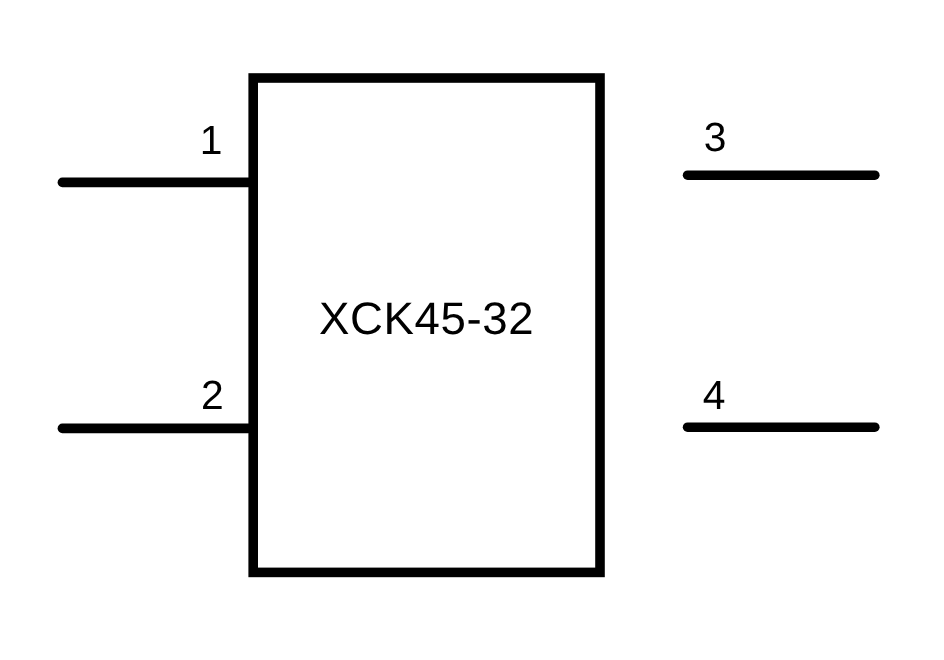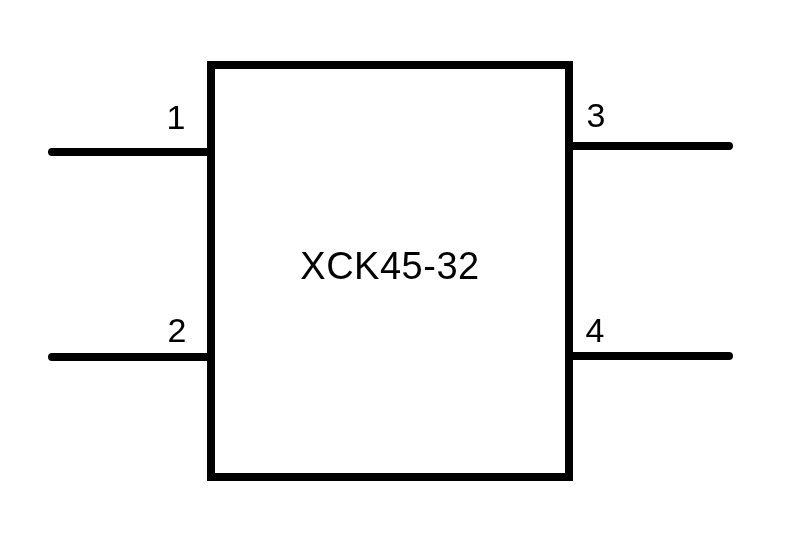--- a/index.html
+++ b/index.html
@@ -13,21 +13,21 @@
     height: 550px;
     background: #ffffff;
     font-family: "Liberation Sans", sans-serif;
     color: #000000;
     overflow: hidden;
   }
   .component-box {
     position: absolute;
     left: 207px;
     top: 61px;
-    width: 366px;
+    width: 297px;
     height: 420px;
     box-sizing: border-box;
     border: 8px solid #000000;
     background: #ffffff;
   }
   .component-label {
     position: absolute;
     left: 0;
     right: 0;
     top: 178px;

